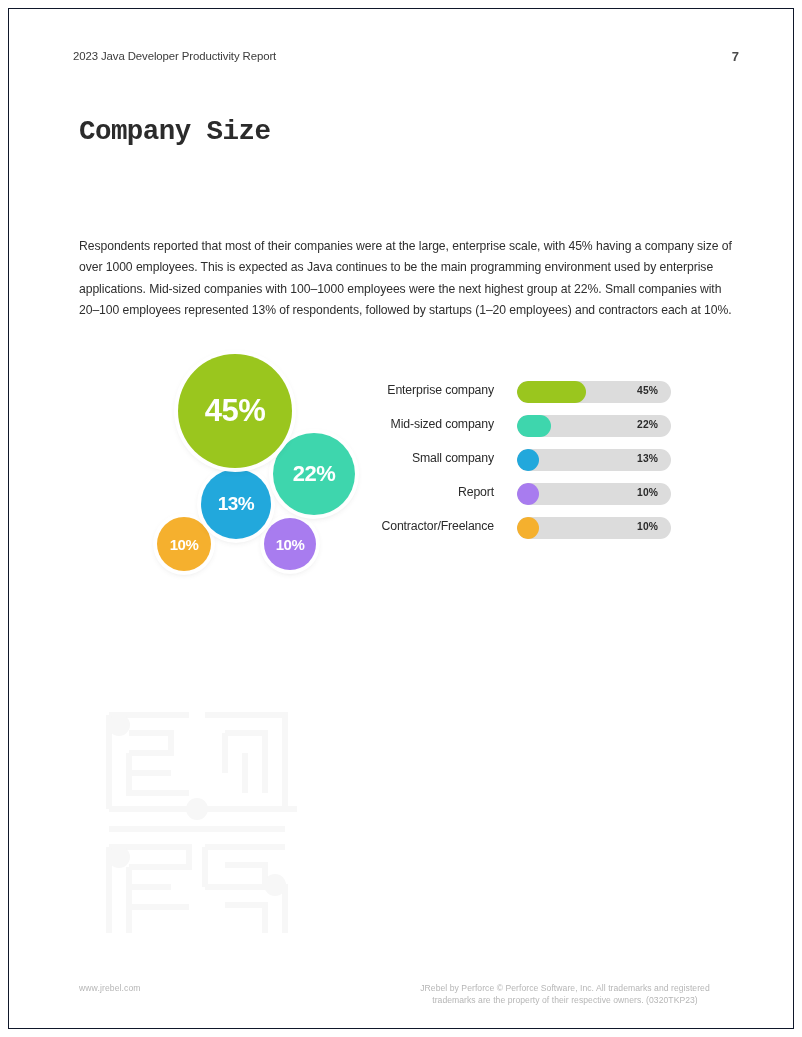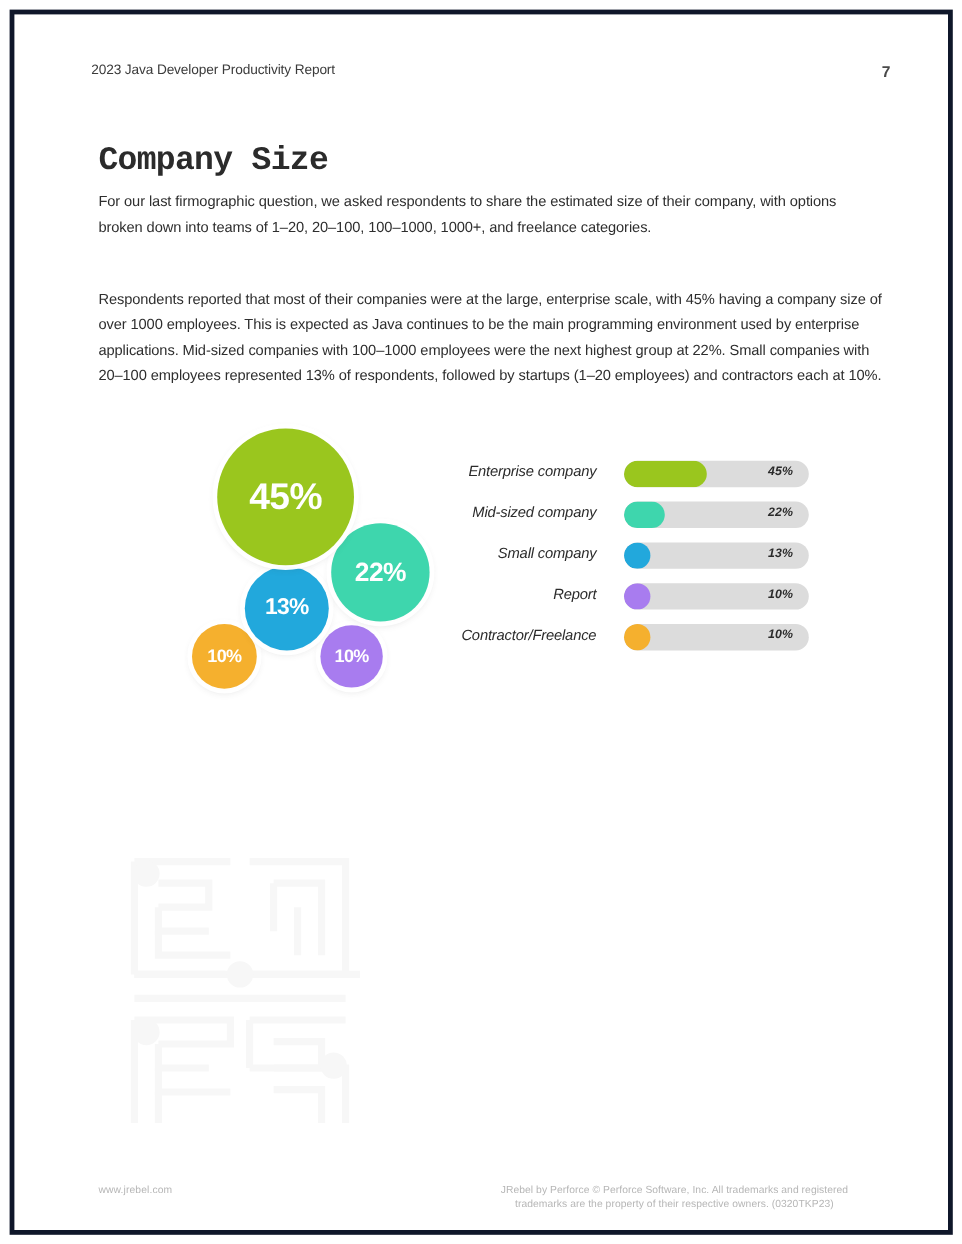--- a/index.html
+++ b/index.html
@@ -12,21 +12,21 @@
     font-family: "Liberation Sans", sans-serif;
   }
 
   #page {
     position: absolute;
     left: 8px;
     top: 8px;
     width: 786px;
     height: 1021px;
     background: #ffffff;
-    border: 4px solid #0f172a;
+    border: 1px solid #0f172a;
     overflow: hidden;
   }
 
   
   #running-header {
     position: absolute;
     left: 64px;
     top: 41px;
     width: 666px;
     height: 18px;
@@ -99,21 +99,20 @@
     left: 355px;
     top: 372px;
     width: 312px;
     height: 170px;
   }
   .bar-row {
     position: absolute;
     left: 0;
     width: 312px;
     height: 22px;
-    font-style: italic;
   }
   .bar-label {
     position: absolute;
     left: 0;
     top: 2px;
     width: 130px;
     text-align: right;
     font-size: 12.3px;
     color: #2b2b2b;
     white-space: nowrap;
@@ -183,21 +182,20 @@
 
 <div id="page">
 
   <div id="running-header">
     <div id="header-title">2023 Java Developer Productivity Report</div>
     <div id="page-number">7</div>
   </div>
 
   <h1 id="page-title">Company Size</h1>
 
-  <p class="body-para" id="para-1">For our last firmographic question, we asked respondents to share the estimated size of their company, with options broken down into teams of 1–20, 20–100, 100–1000, 1000+, and freelance categories.</p>
   <p class="body-para" id="para-2">Respondents reported that most of their companies were at the large, enterprise scale, with 45% having a company size of over 1000 employees. This is expected as Java continues to be the main programming environment used by enterprise applications. Mid-sized companies with 100–1000 employees were the next highest group at 22%. Small companies with 20–100 employees represented 13% of respondents, followed by startups (1–20 employees) and contractors each at 10%.</p>
 
   <div id="bubble-chart">
       <div class="bubble" style="left: 29px; top: 5px; width: 114px; height: 114px; background: rgb(154, 198, 30); font-size: 31px; z-index: 10;">
         <span>45%</span>
       </div>
       <div class="bubble" style="left: 124px; top: 84px; width: 82px; height: 82px; background: rgb(62, 214, 173); font-size: 22px; z-index: 9;">
         <span>22%</span>
       </div>
       <div class="bubble" style="left: 52px; top: 120px; width: 70px; height: 70px; background: rgb(34, 168, 220); font-size: 19px; z-index: 8;">

